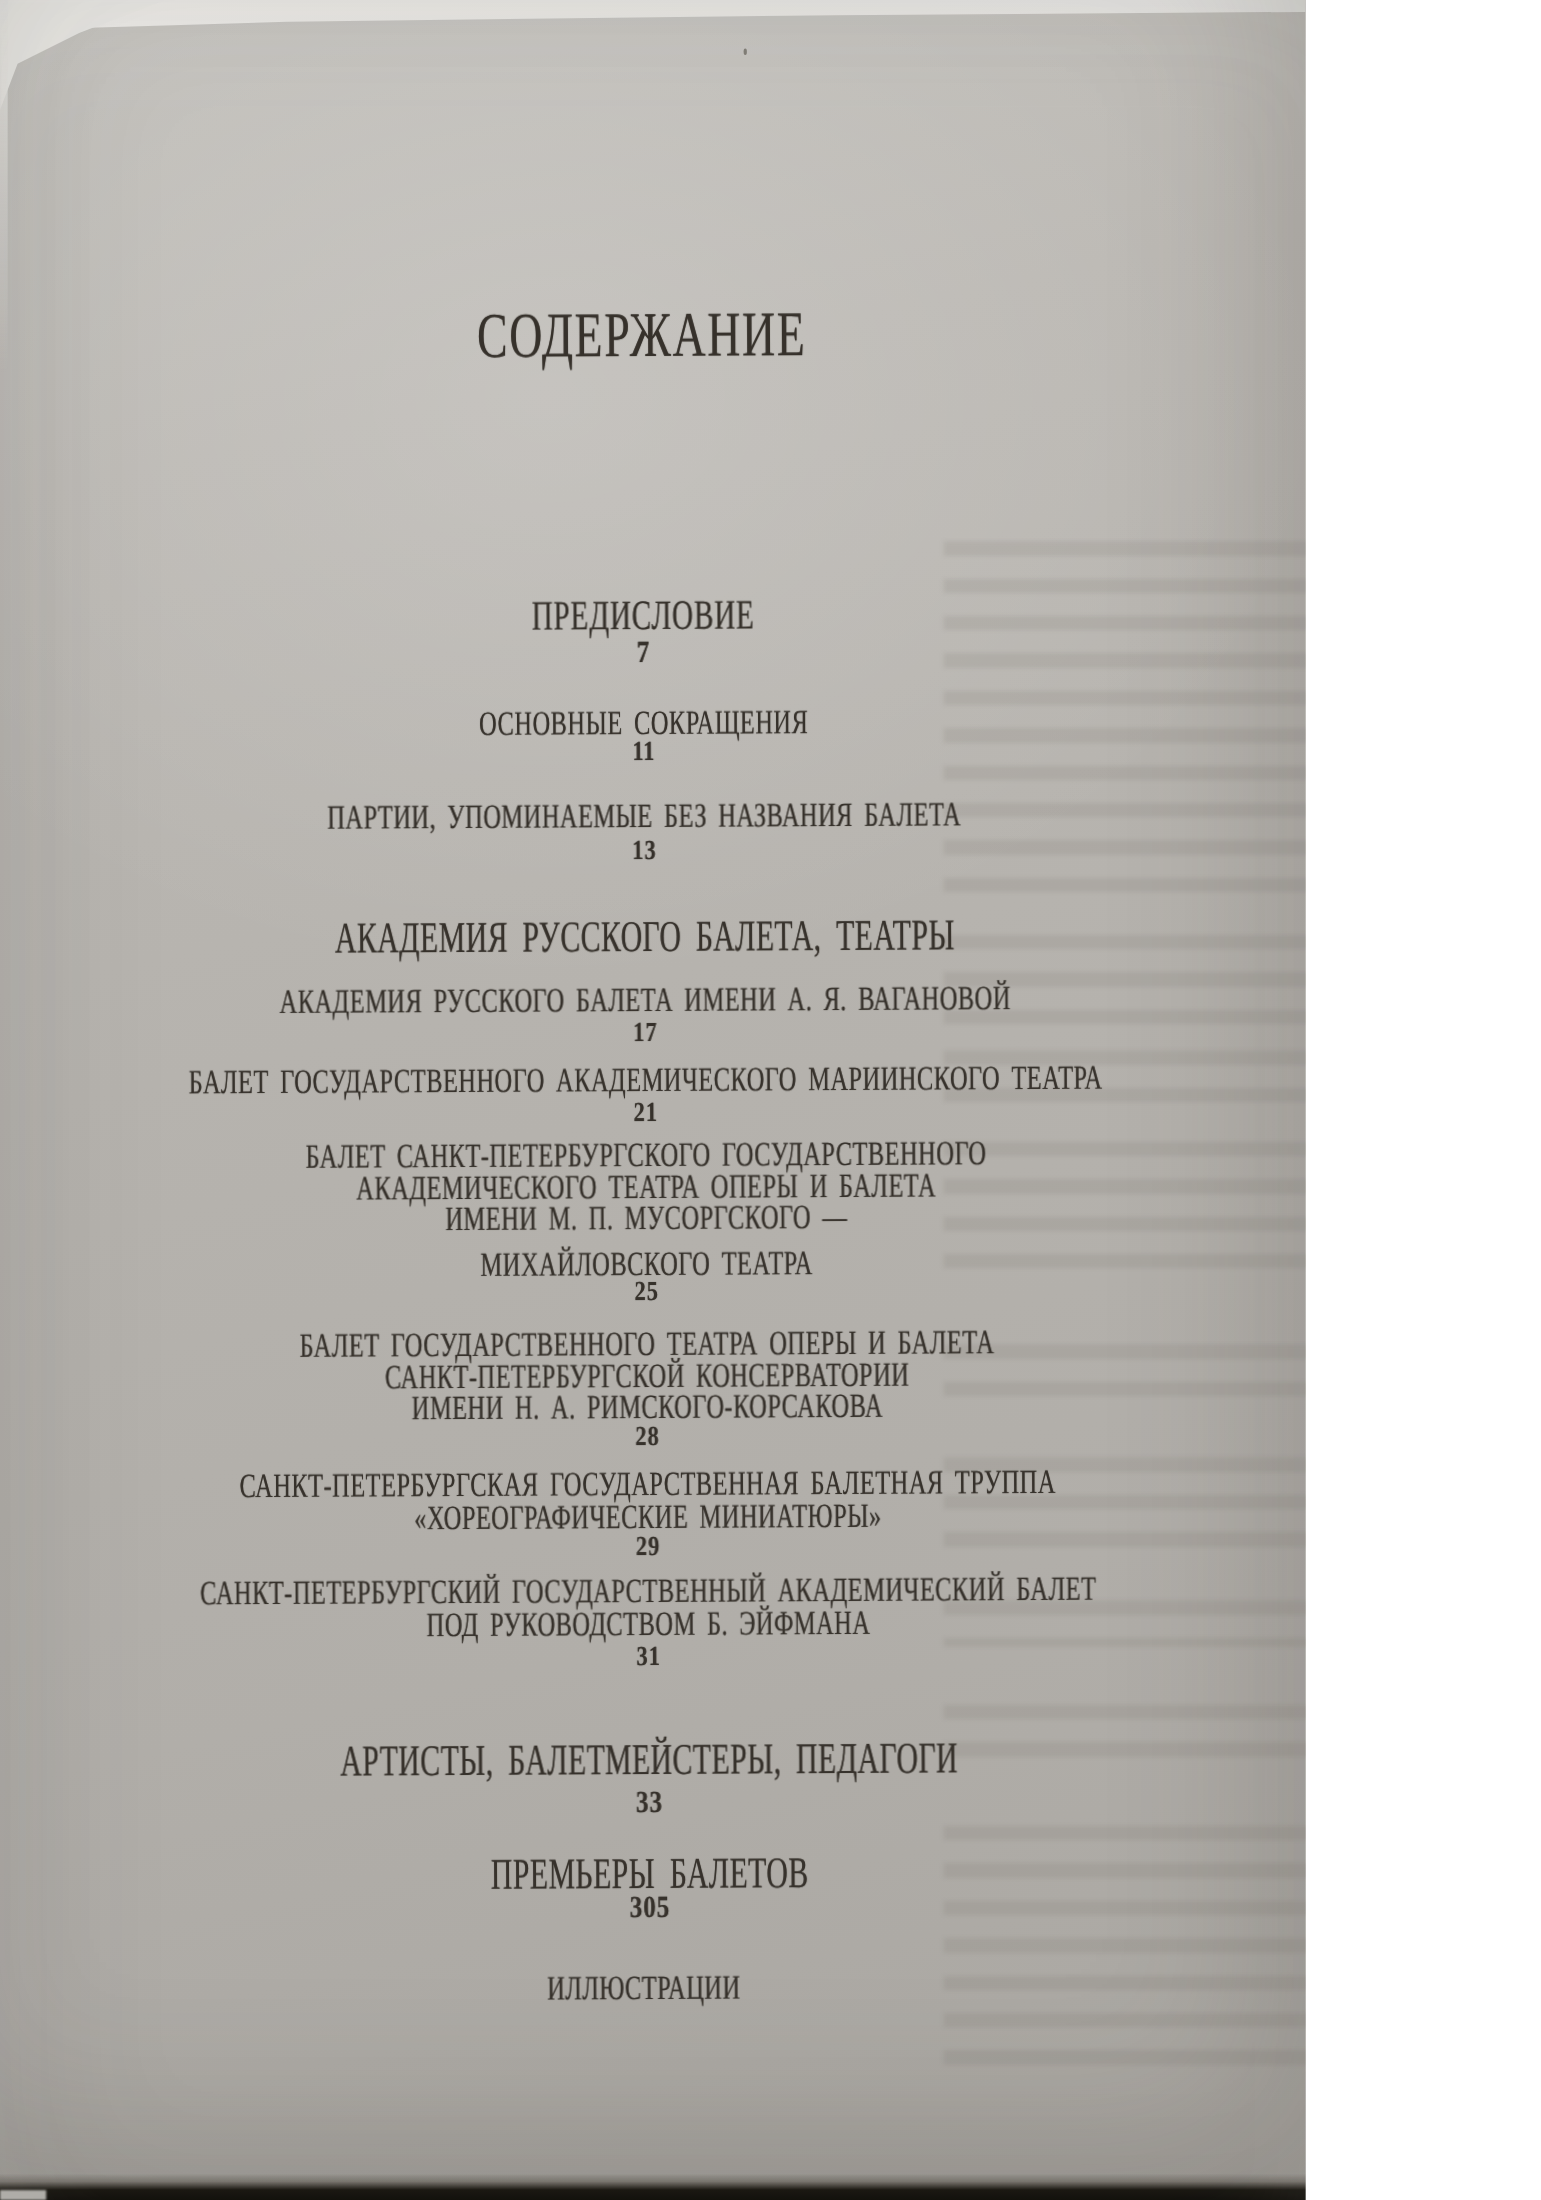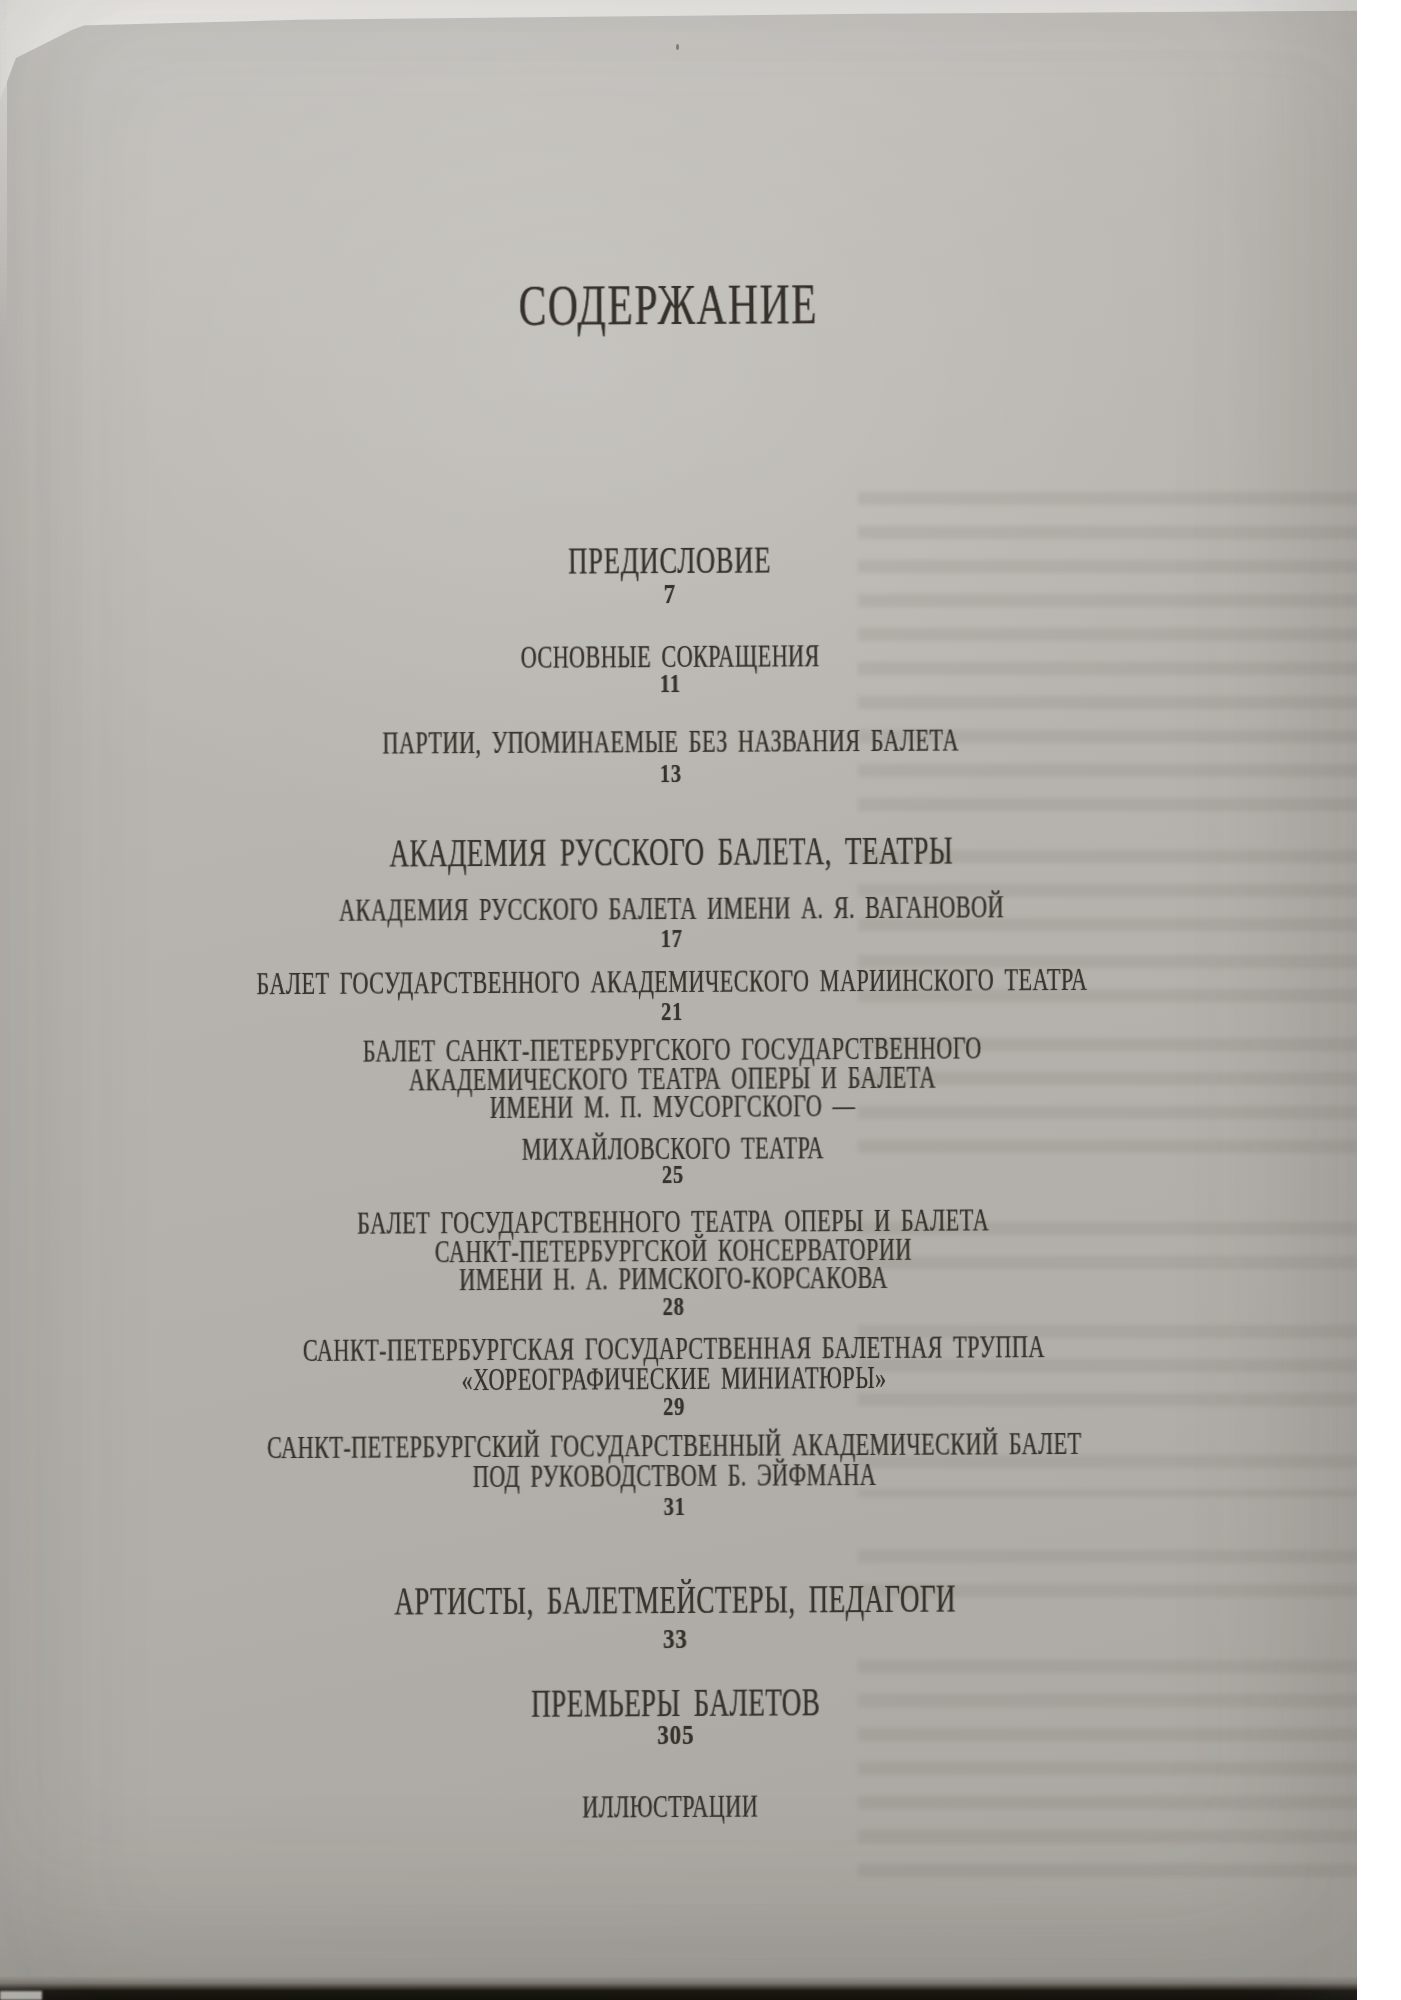--- a/index.html
+++ b/index.html
@@ -7,21 +7,21 @@
     padding: 0;
     width: 1401px;
     height: 2000px;
     overflow: hidden;
     font-family: "Liberation Serif", "DejaVu Serif", serif;
   }
 
   
   .page {
     position: relative;
-    width: 1357px;
+    width: 1187px;
     height: 2000px;
     background:
       radial-gradient(ellipse 1200px 900px at 42% 18%, rgba(255,255,255,0.16), rgba(255,255,255,0) 60%),
       linear-gradient(168deg, #c3c1bc 0%, #bbb8b3 20%, #b6b3ae 45%, #b1aea9 72%, #a9a6a1 100%);
     overflow: hidden;
   }
   
   .page::after {
     content: "";
     position: absolute;

